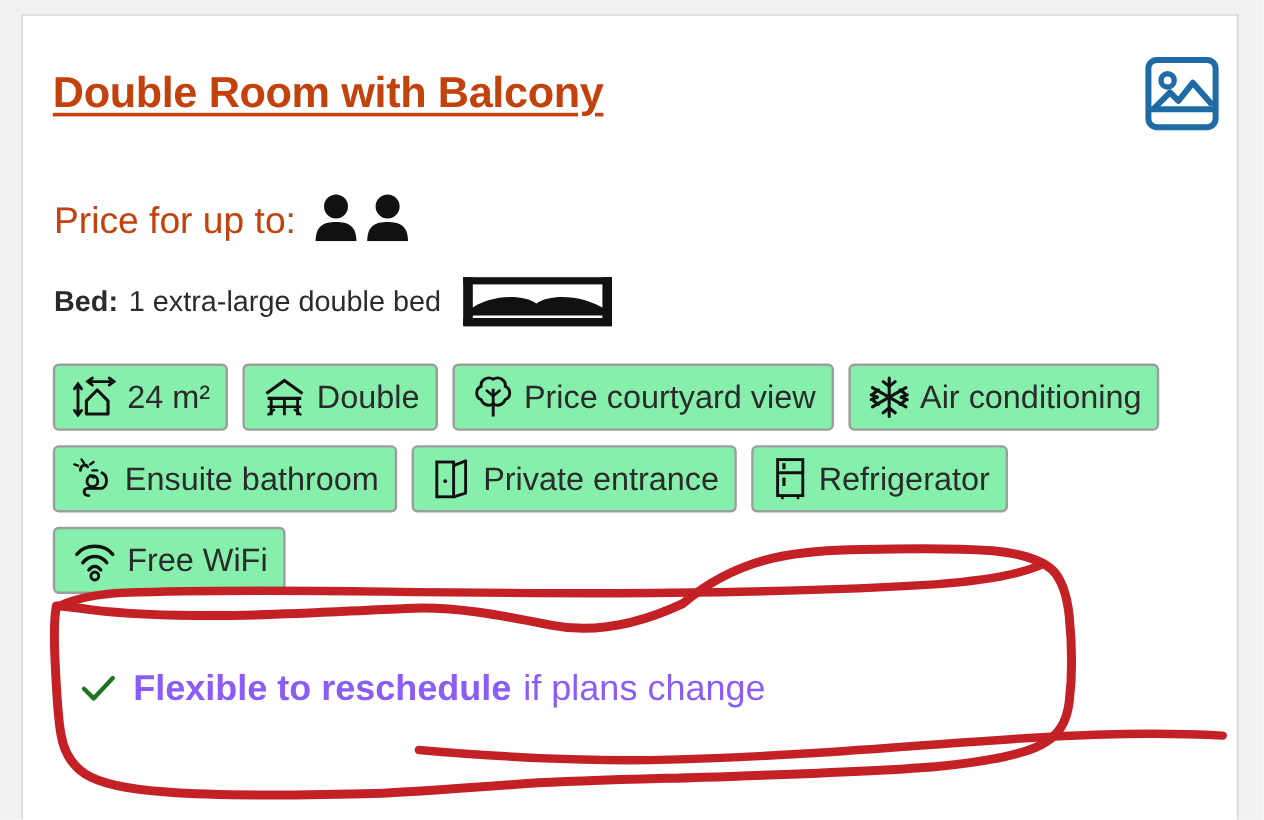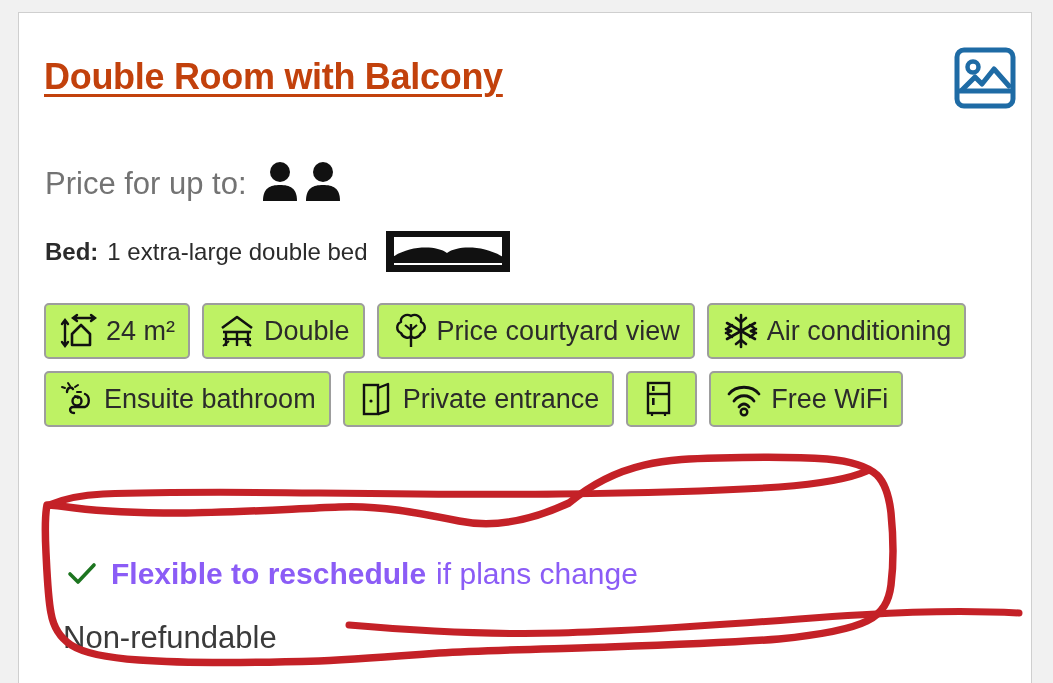--- a/index.html
+++ b/index.html
@@ -46,21 +46,21 @@
   .photo-icon{
     position:absolute; right:-27px; top:-17px;
     width:72px;height:72px;
     cursor:pointer;
   }
 
   
   .price-row{
     position:absolute; left:26px; top:148px;
     display:flex; align-items:center; gap:0;
-    font-size:31px; color:#737373; line-height:1;
+    font-size:31px; color:#c2410c; line-height:1;
   }
   .persons{display:inline-flex; gap:5px; margin-left:14px; align-items:flex-end;}
 
   
   .bed-row{
     position:absolute; left:26px; top:216px;
     display:flex; align-items:center;
     font-size:24px; color:#2b2b2b; line-height:1;
   }
   .bed-label{font-weight:bold; margin-right:9px;}
@@ -73,21 +73,21 @@
     display:flex; flex-wrap:wrap;
     gap:12px 12px;
   }
   .chip{
     display:inline-flex; align-items:center;
     border:2px solid #9d9d9d;
     border-radius:5px;
     height:56px;
     box-sizing:border-box;
     padding:0 13px;
-    background:#bef264;
+    background:#86efac;
     font-size:27px;
     color:#2b2b2b;
     white-space:nowrap;
     cursor:pointer;
   }
   .chip .ic{display:inline-flex; align-items:center; margin-right:7px;}
   .chip .tx{line-height:1;}
 
   
   .flex-line{
@@ -264,20 +264,21 @@
       <span class="ic">
         <svg width="34" height="38" viewBox="0 0 34 38">
           <rect x="7" y="3" width="21" height="30" stroke="#111" stroke-width="2.4" fill="none"></rect>
           <line x1="7" y1="14" x2="28" y2="14" stroke="#111" stroke-width="2.4"></line>
           <rect x="11" y="6" width="2.6" height="5" fill="#111"></rect>
           <rect x="11" y="18" width="2.6" height="7" fill="#111"></rect>
           <line x1="11" y1="33" x2="11" y2="36" stroke="#111" stroke-width="2.2"></line>
           <line x1="24" y1="33" x2="24" y2="36" stroke="#111" stroke-width="2.2"></line>
         </svg>
       </span>
+      <span class="tx">Refrigerator</span>
     </div>
 
     <div class="chip">
       <span class="ic">
         <svg width="40" height="38" viewBox="0 0 40 38">
           <path d="M5 14 C12 5 28 5 35 14" stroke="#111" stroke-width="2.8" fill="none" stroke-linecap="round"></path>
           <path d="M10 21 C15 14 25 14 30 21" stroke="#111" stroke-width="2.8" fill="none" stroke-linecap="round"></path>
           <path d="M15 27 C18 23 22 23 25 27" stroke="#111" stroke-width="2.8" fill="none" stroke-linecap="round"></path>
           <circle cx="20" cy="32" r="3.3" stroke="#111" stroke-width="2.4" fill="none"></circle>
         </svg>
@@ -290,21 +291,20 @@
   <div class="flex-line">
     <span class="flex-check">
       <svg width="30" height="26" viewBox="0 0 30 26">
         <path d="M3 13 L11 21 L27 4" stroke="#1d7520" stroke-width="3.6" fill="none" stroke-linecap="round" stroke-linejoin="round"></path>
       </svg>
     </span>
     <span class="flex-strong">Flexible to reschedule</span>
     <span class="flex-rest">if plans change</span>
   </div>
 
-  <div class="nonref">Non-refundable</div>
 
   <svg class="annot" viewBox="0 0 1014 671">
     <path d="M28 492
              C26 502 26 520 27 540
              C28 560 29 585 32 600
              C34 612 40 624 52 632
              C66 641 90 645 120 647
              C160 650 230 650 300 648
              C340 646 380 643 420 640
              C470 637 530 636 590 634

